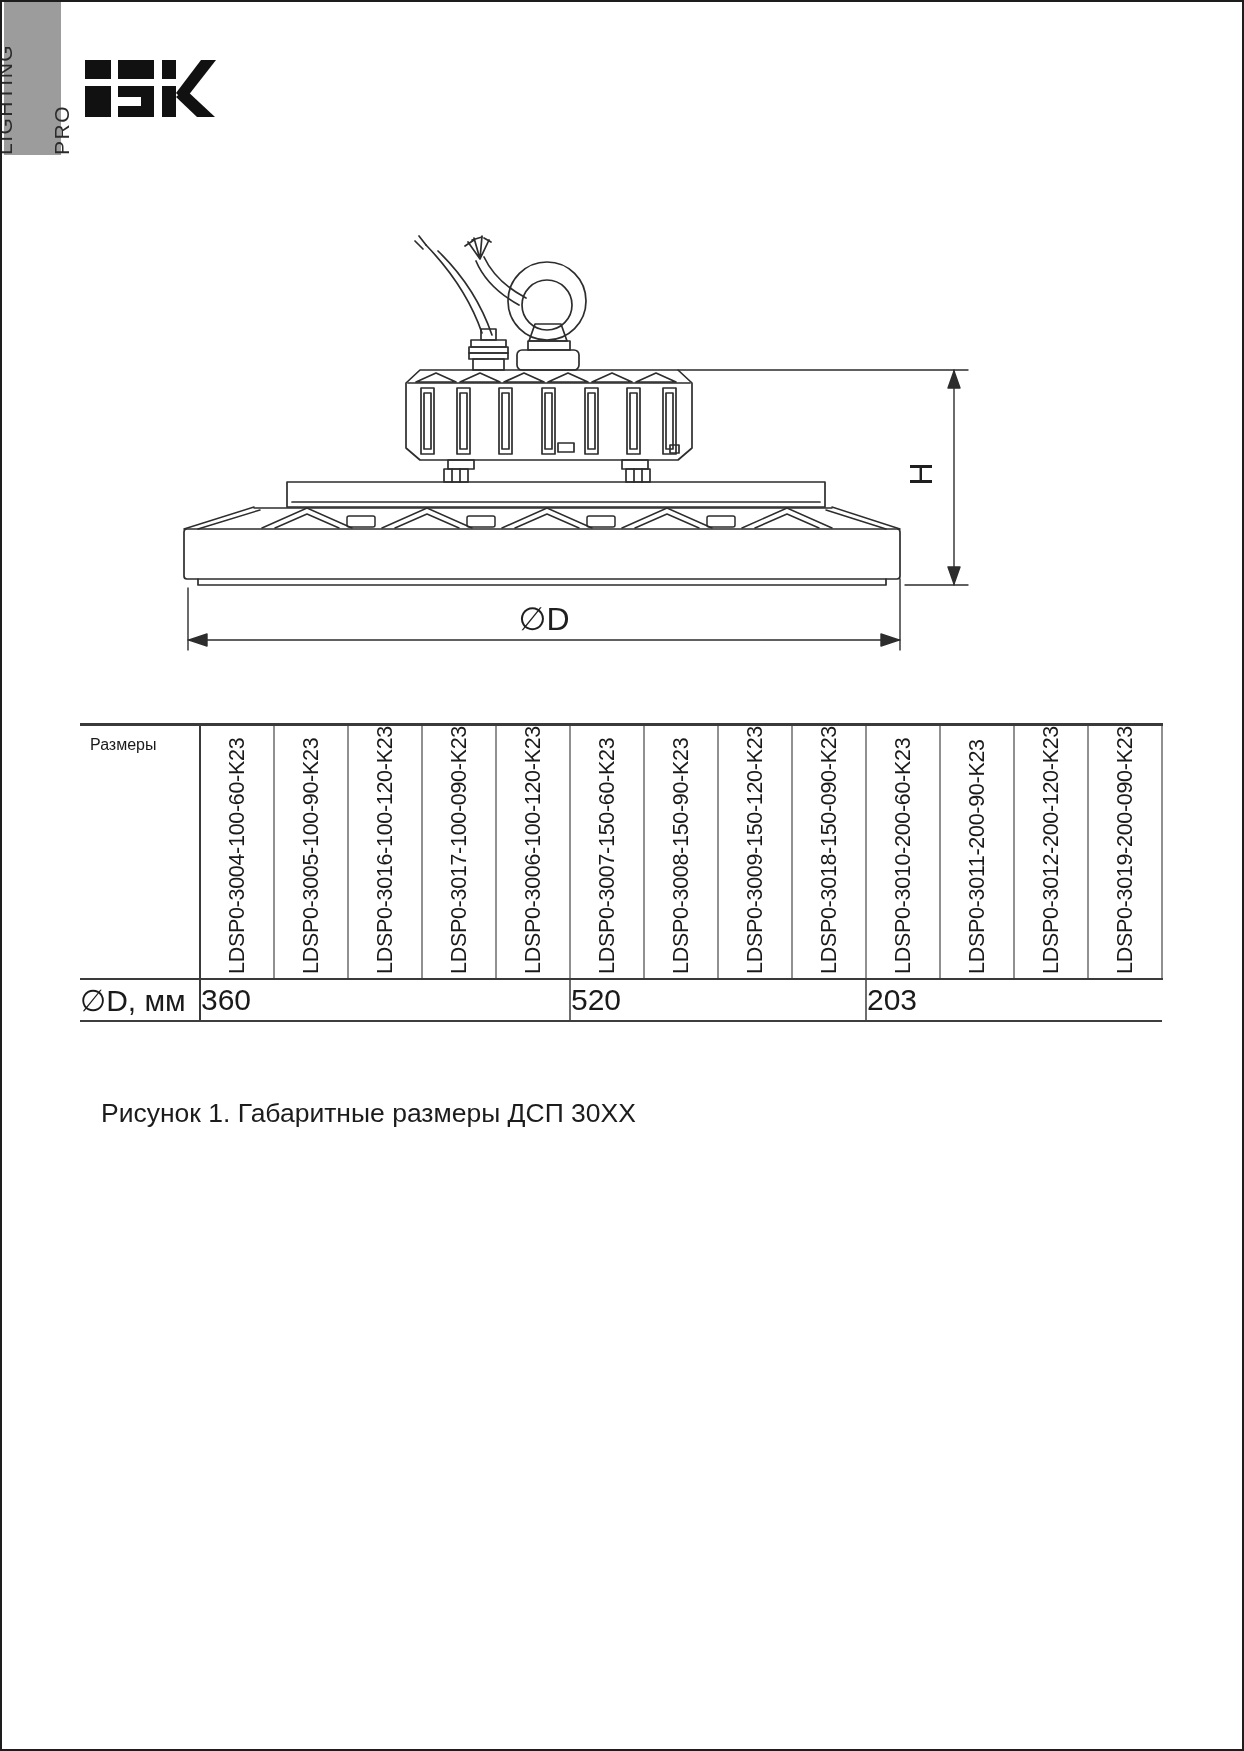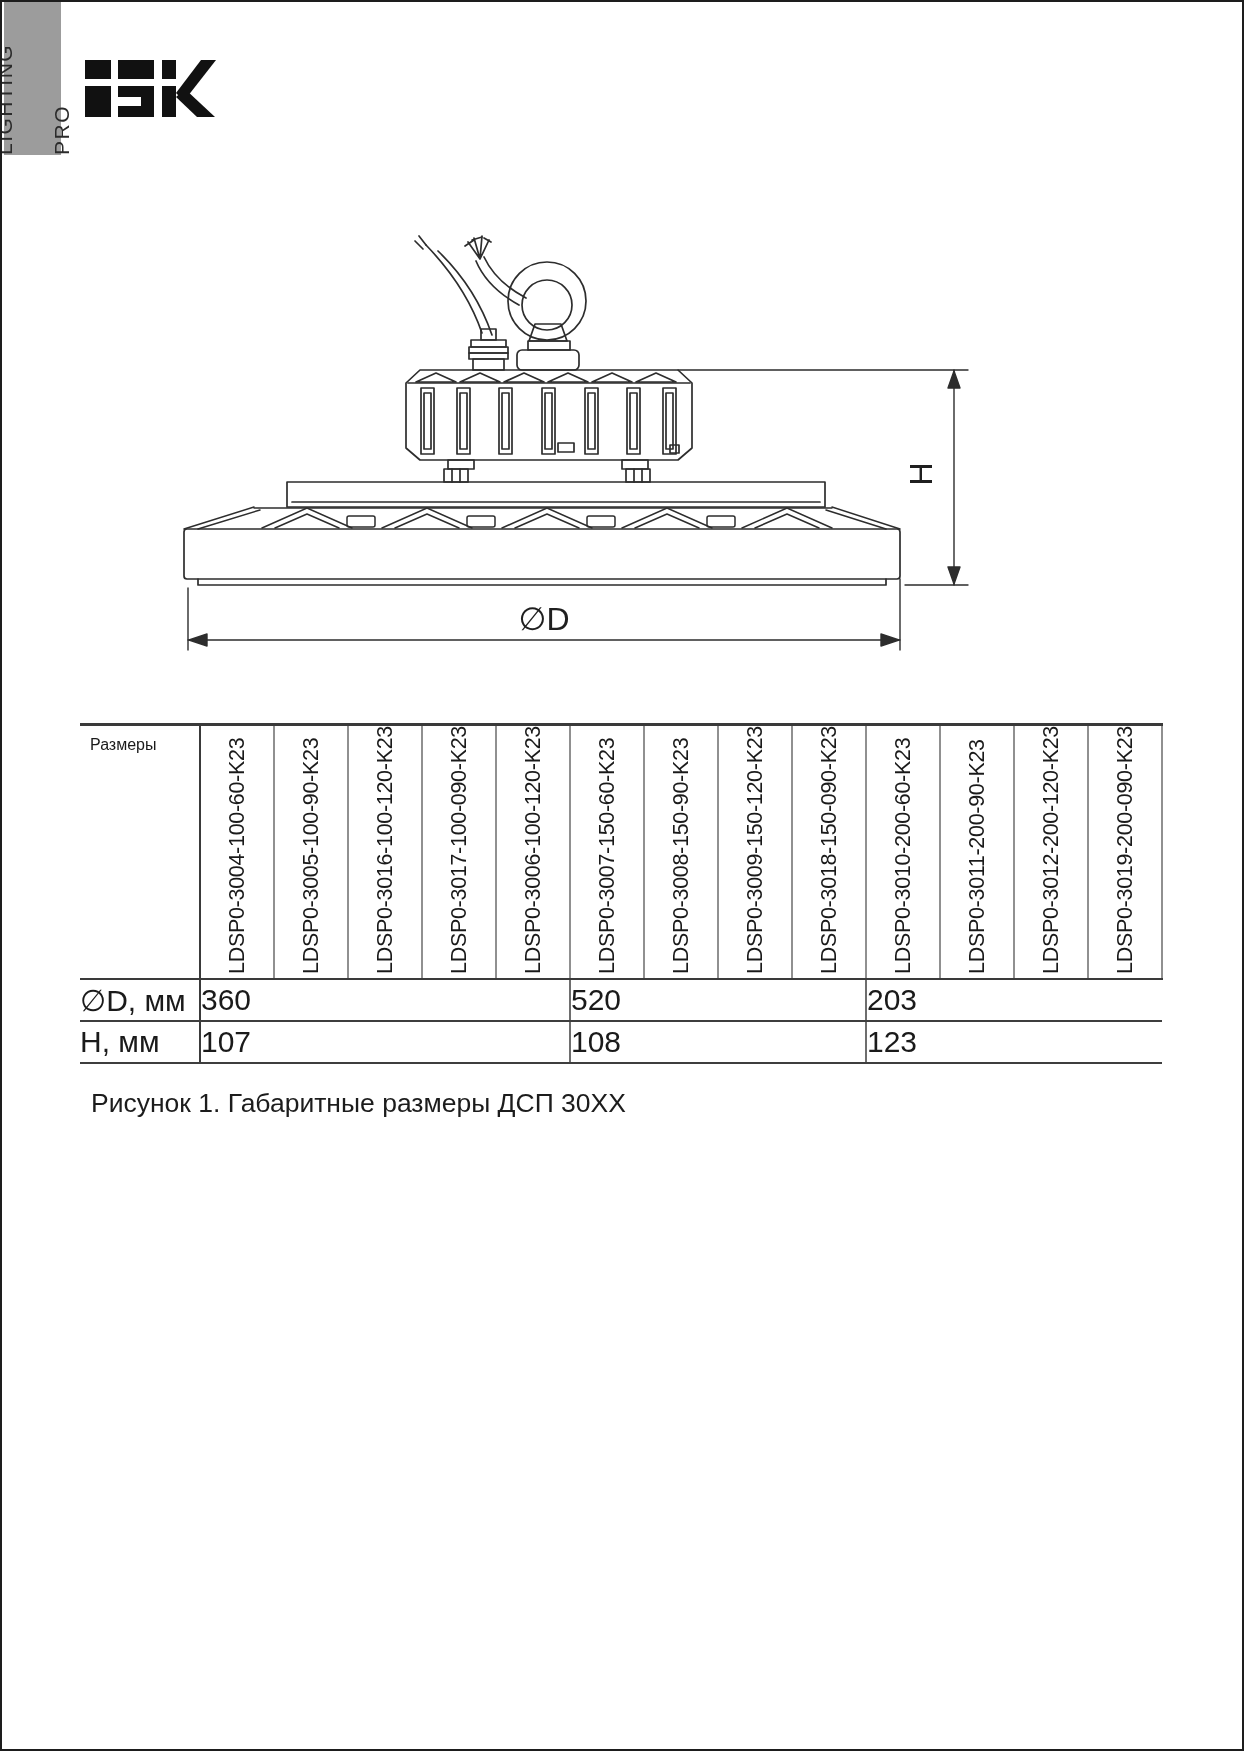--- a/index.html
+++ b/index.html
@@ -45,21 +45,21 @@
   }
   tr.datarow td{
     height:40px;font-size:30px;text-align:left;vertical-align:middle;
     border-bottom:2px solid #3e3e3e;
   }
   td.rowlabel{padding-left:10px;border-right:2px solid #3a3a3a;}
   td.val{padding-left:10px;}
   td.val.sep{border-left:2px solid #6e6e6e;}
   
   .caption{
-    position:absolute;left:85px;top:1082px;margin:4px;
+    position:absolute;left:85px;top:1082px;margin:14px;
     font-size:26.5px;color:#1c1c1c;
   }
 </style>
 </head>
 <body>
 
 <div class="page">
 
   <div class="side-tab">
     <span class="side-tab-text">LIGHTING PRO</span>
@@ -252,25 +252,19 @@
         <th class="model last">
               <span class="vtext">LDSP0-3019-200-090-K23</span>
             </th>
       </tr>
       <tr class="datarow">
         <td class="rowlabel">∅D, мм</td>
         <td class="val" colspan="5">360</td>
         <td class="val sep" colspan="4">520</td>
         <td class="val sep" colspan="4">203</td>
       </tr>
-      <tr class="datarow">
-        <td class="rowlabel">H, мм</td>
-        <td class="val" colspan="5">107</td>
-        <td class="val sep" colspan="4">108</td>
-        <td class="val sep" colspan="4">123</td>
-      </tr>
     </tbody>
       </table>
   </div>
 
   <p class="caption">Рисунок 1. Габаритные размеры ДСП 30ХХ</p>
 
 </div>
 
 </body></html>

